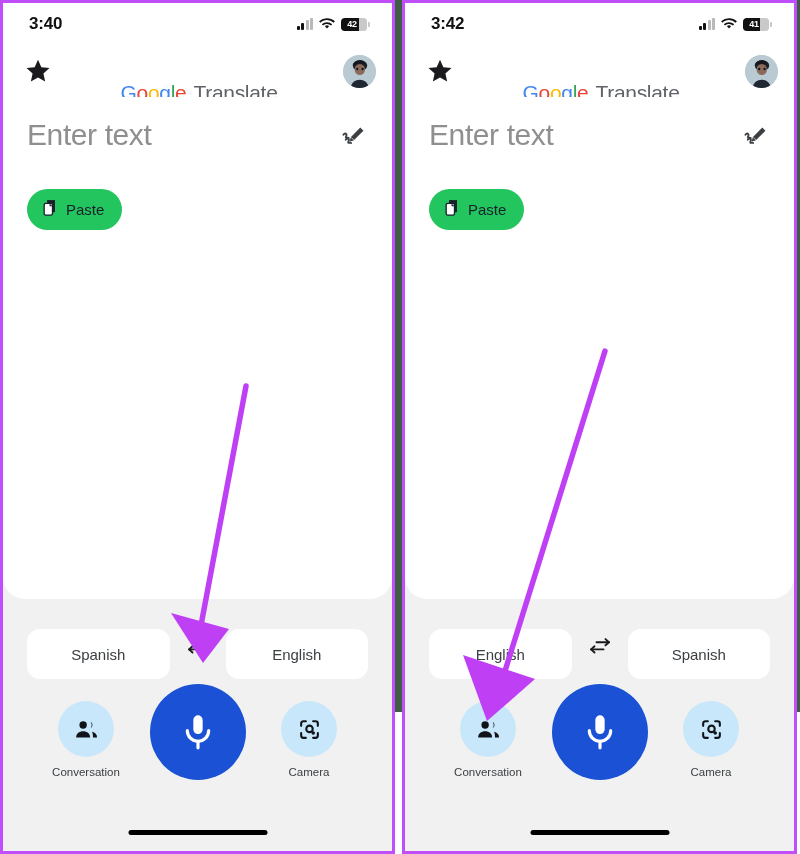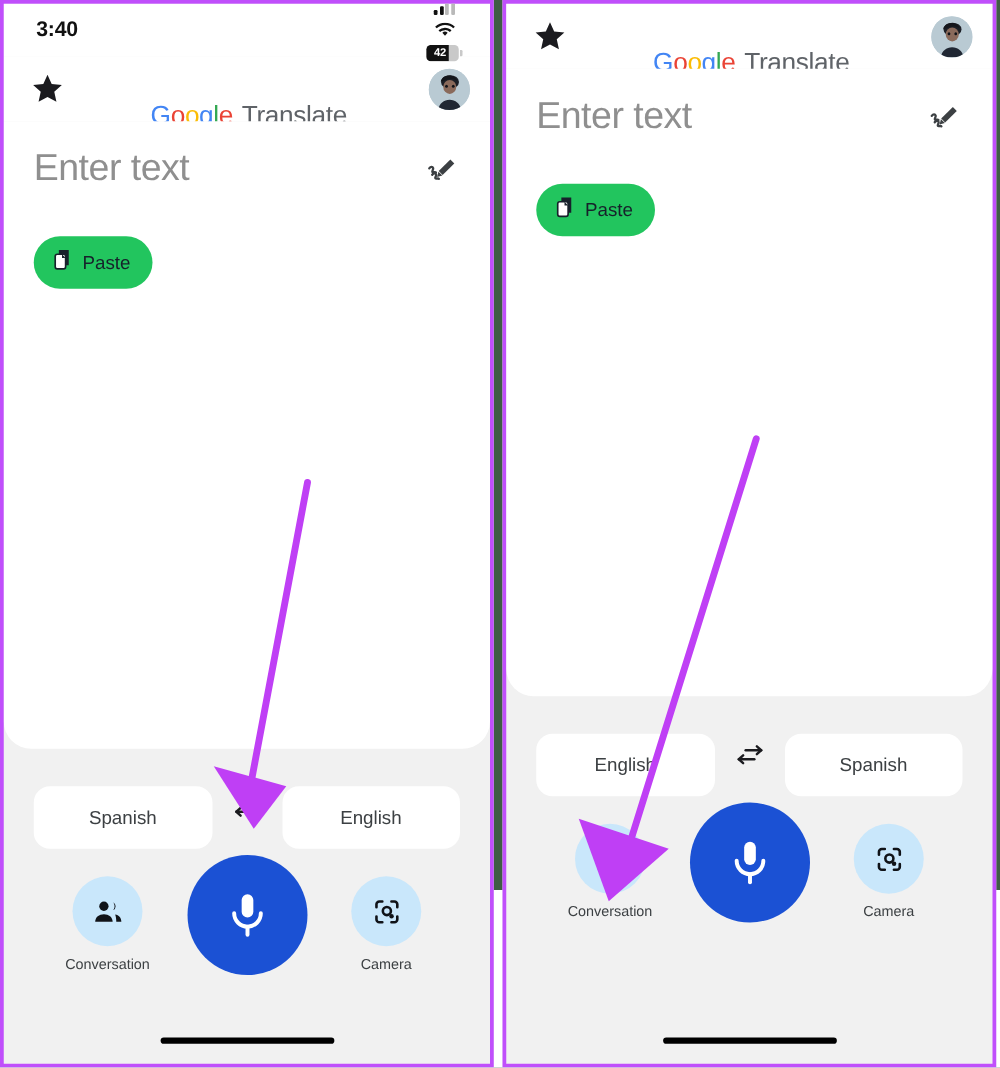--- a/index.html
+++ b/index.html
@@ -42,21 +42,20 @@
   .clock {
     font-size: 17px;
     font-weight: bold;
     color: #111111;
     letter-spacing: -0.2px;
   }
   .status-right {
     display: flex;
     align-items: center;
     gap: 6px;
-    flex-direction: column;
   }
   .bars { display: flex; align-items: flex-end; gap: 1.5px; height: 12px; }
   .bars i { display: block; width: 3px; background: #111111; border-radius: 1px; }
   .bars i:nth-child(1) { height: 4px; }
   .bars i:nth-child(2) { height: 7px; }
   .bars i:nth-child(3) { height: 10px; background: #b9b9b9; }
   .bars i:nth-child(4) { height: 12px; background: #b9b9b9; }
 
   .wifi { width: 16px; height: 12px; position: relative; }
   .battery {
@@ -337,20 +336,43 @@
     <div class="home-indicator"></div>
 
     <svg class="annot" viewBox="0 0 389 848">
       <path d="M243 383 L196 633" stroke="#bf3ff5" stroke-width="5.5" fill="none" stroke-linecap="round"></path>
       <path d="M168 610 L200 660 L226 626 Z" fill="#bf3ff5"></path>
     </svg>
   </div>
 
   <div class="phone right">
 
+    <div class="statusbar">
+      <div class="clock">3:42</div>
+      <div class="status-right">
+        <div class="bars">
+            <i></i>
+            <i></i>
+            <i></i>
+            <i></i>
+          </div>
+        <svg class="wifi" viewBox="0 0 16 12">
+          <path d="M8 10.6 5.9 8.2a3.2 3.2 0 0 1 4.2 0z" fill="#111"></path>
+          <path d="M8 6.1c-1.5 0-2.9.55-3.95 1.5L2.8 6.25A7.6 7.6 0 0 1 8 4.25c2 0 3.85.77 5.2 2l-1.25 1.35A5.85 5.85 0 0 0 8 6.1z" fill="#111"></path>
+          <path d="M8 2.05c-2.55 0-4.88 1-6.6 2.6L.1 3.3A11.65 11.65 0 0 1 8 .2c3.05 0 5.83 1.18 7.9 3.1l-1.3 1.35A9.6 9.6 0 0 0 8 2.05z" fill="#111"></path>
+        </svg>
+        <div style="display:flex;align-items:center">
+          <div class="battery">
+            <div class="fill" style="width:64%"></div>
+            <div class="pct">41</div>
+          </div>
+          <div class="battery-tip"></div>
+        </div>
+      </div>
+    </div>
 
     <div class="appbar">
       <div class="star-btn">
         <svg width="26" height="26" viewBox="0 0 24 24">
             <path d="M12 1.6l3.1 6.9 7.5.75-5.6 5.05 1.6 7.35L12 18.05 5.4 21.65l1.6-7.35L1.4 9.25l7.5-.75z" fill="#1b1b1f"></path>
           </svg>
       </div>
       <div class="brand">
         <span class="g-logo"><span style="color:#4285f4">G</span><span style="color:#ea4335">o</span><span style="color:#fbbc05">o</span><span style="color:#4285f4">g</span><span style="color:#34a853">l</span><span style="color:#ea4335">e</span></span>
         <span class="word">Translate</span>

